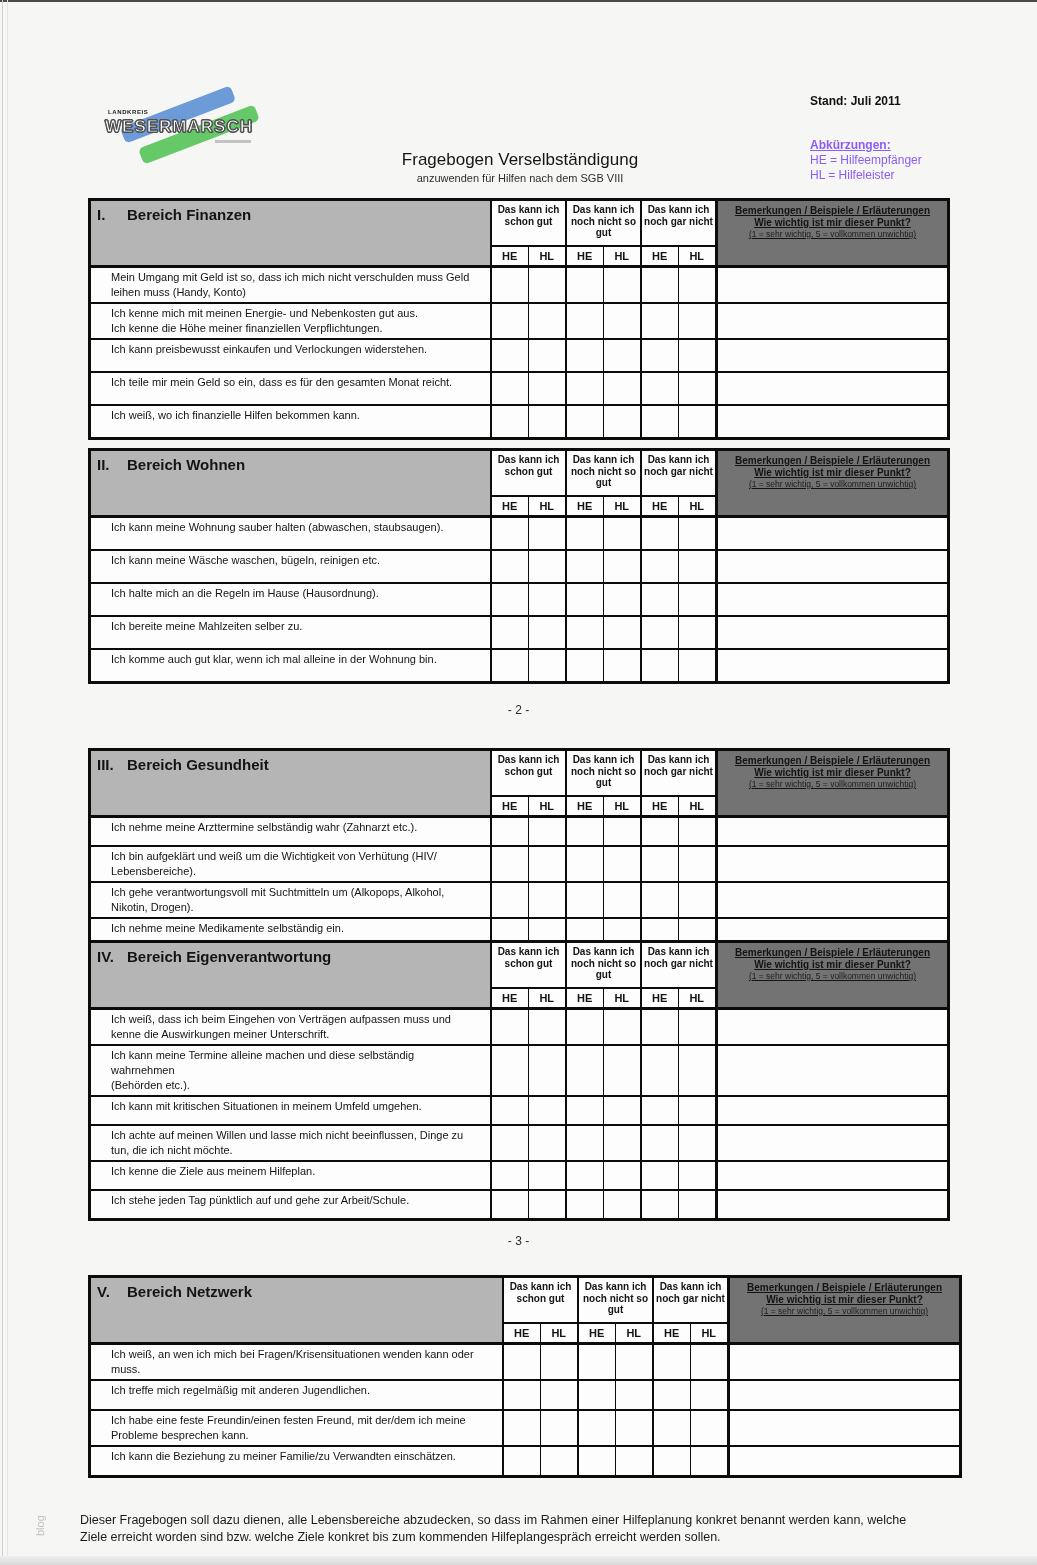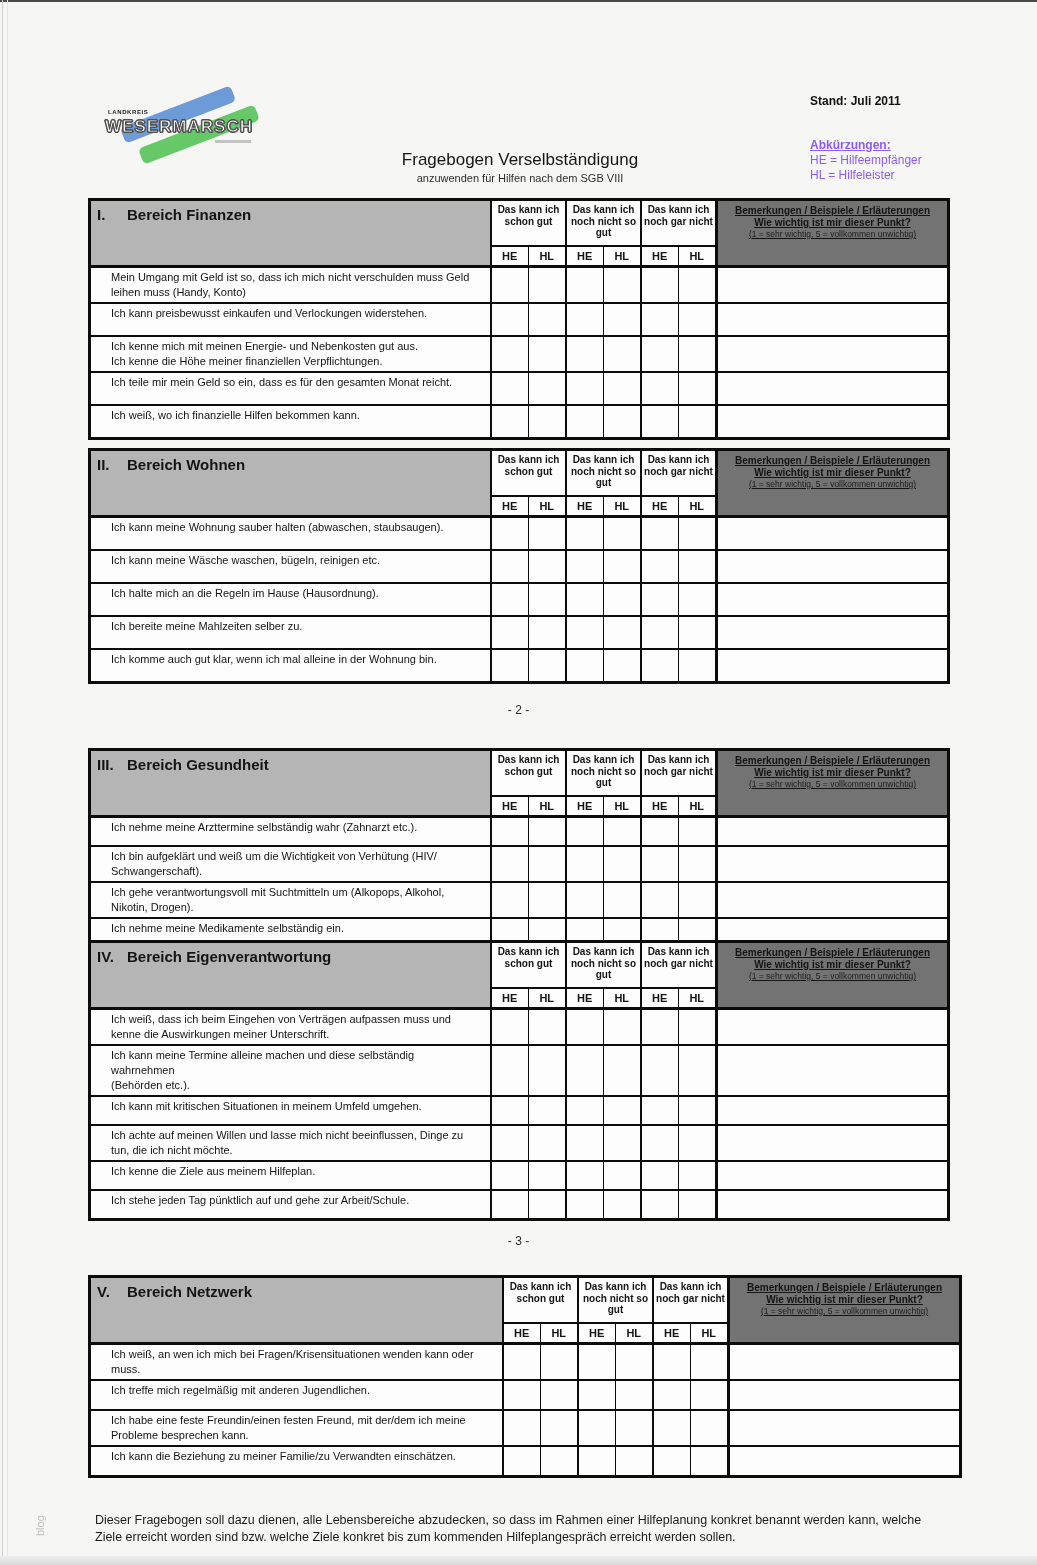--- a/index.html
+++ b/index.html
@@ -33,21 +33,21 @@
   .doc-subtitle{font-size:11px;color:#2e2e2e;margin-top:2px;}
 
   .stand{position:absolute;left:810px;top:94px;font-size:12px;font-weight:bold;color:#111;text-align:center;}
   .abbr{position:absolute;left:810px;top:138px;font-size:12px;line-height:15px;color:#8b5cf6;}
   .abbr-heading{font-weight:bold;text-decoration:underline;}
 
   .pagenum{position:absolute;left:0;width:1037px;text-align:center;font-size:12px;color:#2b2b2b;}
   .pagenum.p2{top:703px;}
   .pagenum.p3{top:1234px;}
 
-  .footer{position:absolute;left:95px;top:1512px;width:845px;font-size:12.5px;line-height:17px;color:#1c1c1c;}
+  .footer{position:absolute;left:80px;top:1512px;width:845px;font-size:12.5px;line-height:17px;color:#1c1c1c;}
 
   .watermark{position:absolute;left:34px;top:1536px;transform:rotate(-90deg);transform-origin:0 0;
     font-size:11px;color:#c2c2c2;}
 
   
   .table-slot{position:absolute;left:88px;}
   .slot-0{top:198px;} .slot-1{top:448px;} .slot-2{top:748px;} .slot-3{top:940px;} .slot-4{top:1275px;}
 
   .qtable{
     --qw:399px; --cw:37.5px;
@@ -141,33 +141,33 @@
     <div class="bc cA"></div>
     <div class="bc cB"></div>
     <div class="bc cA"></div>
     <div class="bc cB"></div>
     <div class="bc cA"></div>
     <div class="bc cB"></div>
     <div class="bb"></div>
   </div>
 
   <div class="brow">
-    <div class="bq">Ich kann preisbewusst einkaufen und Verlockungen widerstehen.</div>
-    <div class="bc cA"></div>
-    <div class="bc cB"></div>
-    <div class="bc cA"></div>
-    <div class="bc cB"></div>
-    <div class="bc cA"></div>
-    <div class="bc cB"></div>
-    <div class="bb"></div>
-  </div>
-
-  <div class="brow">
     <div class="bq">Ich kenne mich mit meinen Energie- und Nebenkosten gut aus.
 Ich kenne die Höhe meiner finanziellen Verpflichtungen.</div>
+    <div class="bc cA"></div>
+    <div class="bc cB"></div>
+    <div class="bc cA"></div>
+    <div class="bc cB"></div>
+    <div class="bc cA"></div>
+    <div class="bc cB"></div>
+    <div class="bb"></div>
+  </div>
+
+  <div class="brow">
+    <div class="bq">Ich kann preisbewusst einkaufen und Verlockungen widerstehen.</div>
     <div class="bc cA"></div>
     <div class="bc cB"></div>
     <div class="bc cA"></div>
     <div class="bc cB"></div>
     <div class="bc cA"></div>
     <div class="bc cB"></div>
     <div class="bb"></div>
   </div>
 
   <div class="brow">
@@ -304,21 +304,21 @@
     <div class="bc cB"></div>
     <div class="bc cA"></div>
     <div class="bc cB"></div>
     <div class="bc cA"></div>
     <div class="bc cB"></div>
     <div class="bb"></div>
   </div>
 
   <div class="brow">
     <div class="bq">Ich bin aufgeklärt und weiß um die Wichtigkeit von Verhütung (HIV/
-Schwangerschaft).</div>
+Lebensbereiche).</div>
     <div class="bc cA"></div>
     <div class="bc cB"></div>
     <div class="bc cA"></div>
     <div class="bc cB"></div>
     <div class="bc cA"></div>
     <div class="bc cB"></div>
     <div class="bb"></div>
   </div>
 
   <div class="brow">

